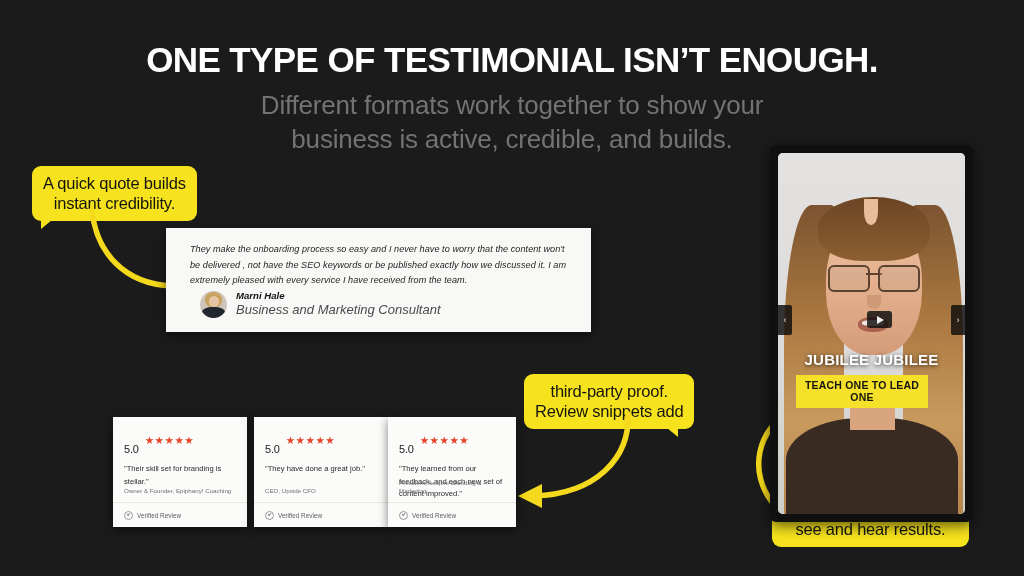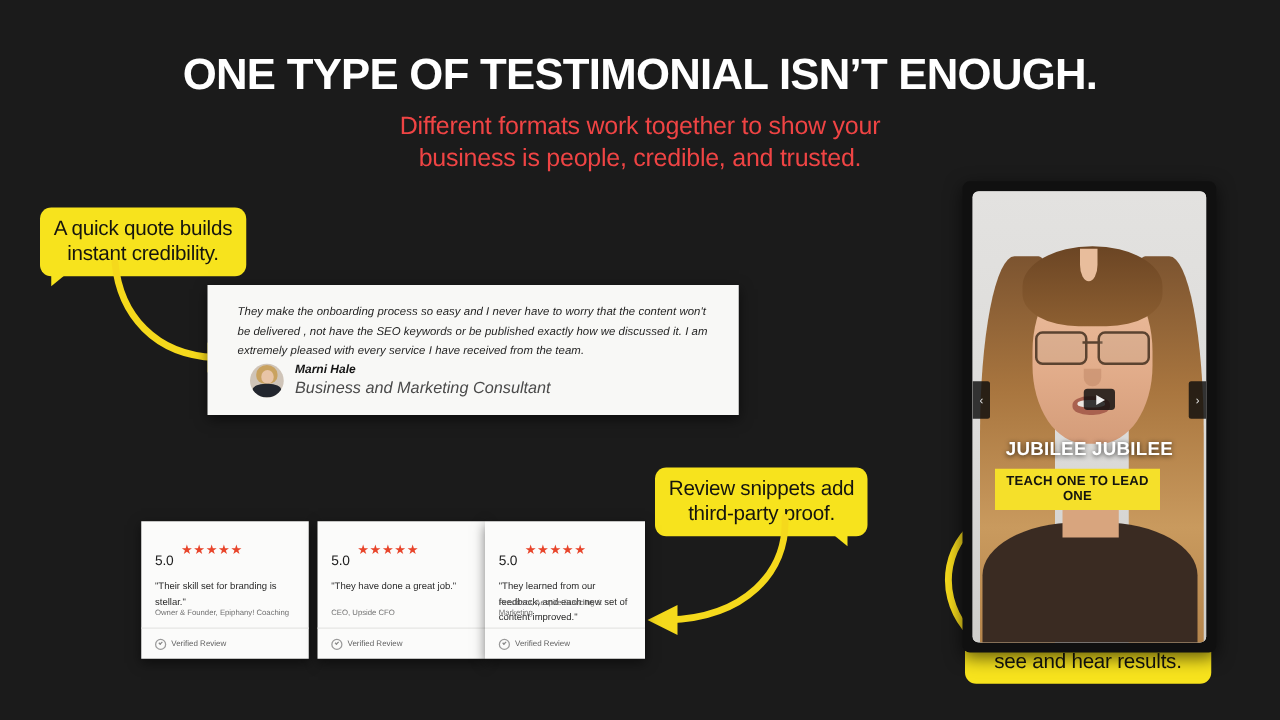--- a/index.html
+++ b/index.html
@@ -28,22 +28,22 @@
     font-weight: bold;
     letter-spacing: -0.6px;
     font-family: "Liberation Sans", sans-serif;
   }
   .subhead {
     position: absolute;
     top: 88px;
     left: 0;
     width: 1024px;
     text-align: center;
-    color: #ef4444;
-    font-size: 20px;
+    color: #737373;
+    font-size: 26px;
     font-weight: 400;
     line-height: 1.32;
     letter-spacing: -0.2px;
   }
   .subhead span { display: block; }
 
   
   .callout {
     position: absolute;
     background: #f7e31d;
@@ -409,21 +409,21 @@
   }
 </style>
 </head>
 <body>
 
 <div class="stage">
 
   <div class="headline">ONE TYPE OF TESTIMONIAL ISN’T ENOUGH.</div>
   <div class="subhead">
     <span>Different formats work together to show your</span>
-    <span>business is people, credible, and trusted.</span>
+    <span>business is active, credible, and builds.</span>
   </div>
 
   <div class="callout tail-bl" id="callout-quote">
     <span>A quick quote builds</span>
     <span>instant credibility.</span>
   </div>
 
   <svg class="arrow-svg" id="arrow-quote" viewBox="0 0 120 100">
     <path d="M6 4 C 10 46, 38 78, 86 80" stroke="#f5d91c" stroke-width="5.5" fill="none" stroke-linecap="round"></path>
     <polygon points="80,68 102,80 80,92" fill="#f5d91c"></polygon>
@@ -438,22 +438,22 @@
         <div class="body"></div>
       </div>
       <div>
         <div class="author-name">Marni Hale</div>
         <div class="author-role">Business and Marketing Consultant</div>
       </div>
     </div>
   </div>
 
   <div class="callout tail-br" id="callout-review">
+    <span>third-party proof.</span>
     <span>Review snippets add</span>
-    <span>third-party proof.</span>
   </div>
 
   <svg class="arrow-svg" id="arrow-review" viewBox="0 0 140 96">
     <path d="M128 2 C 130 46, 96 82, 34 84" stroke="#f5d91c" stroke-width="5.5" fill="none" stroke-linecap="round"></path>
     <polygon points="42,72 18,84 42,96" fill="#f5d91c"></polygon>
   </svg>
 
   <div class="review-card" id="review-card-0">
     <div class="rc-top">
       <span class="rc-score">5.0</span>

